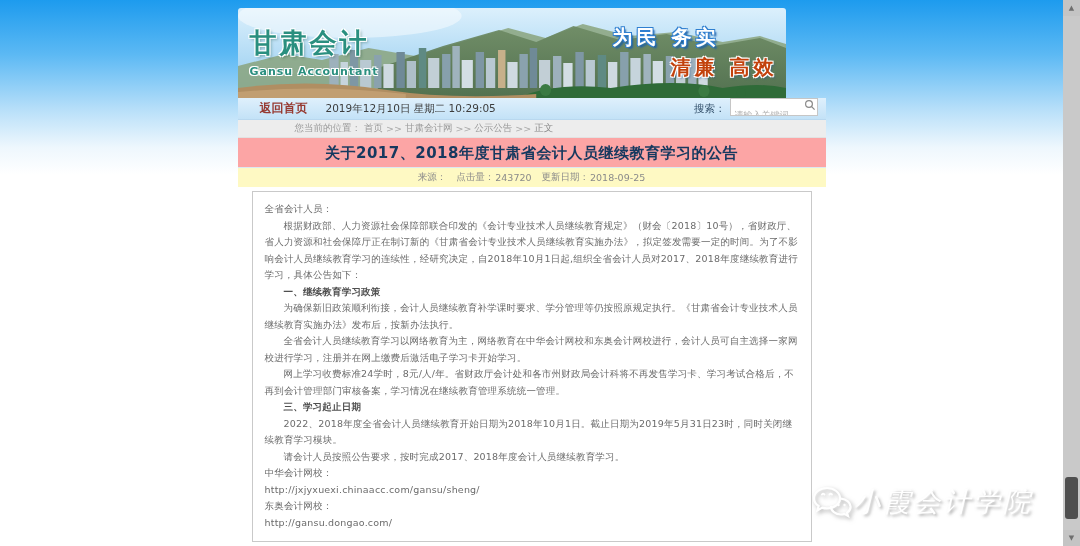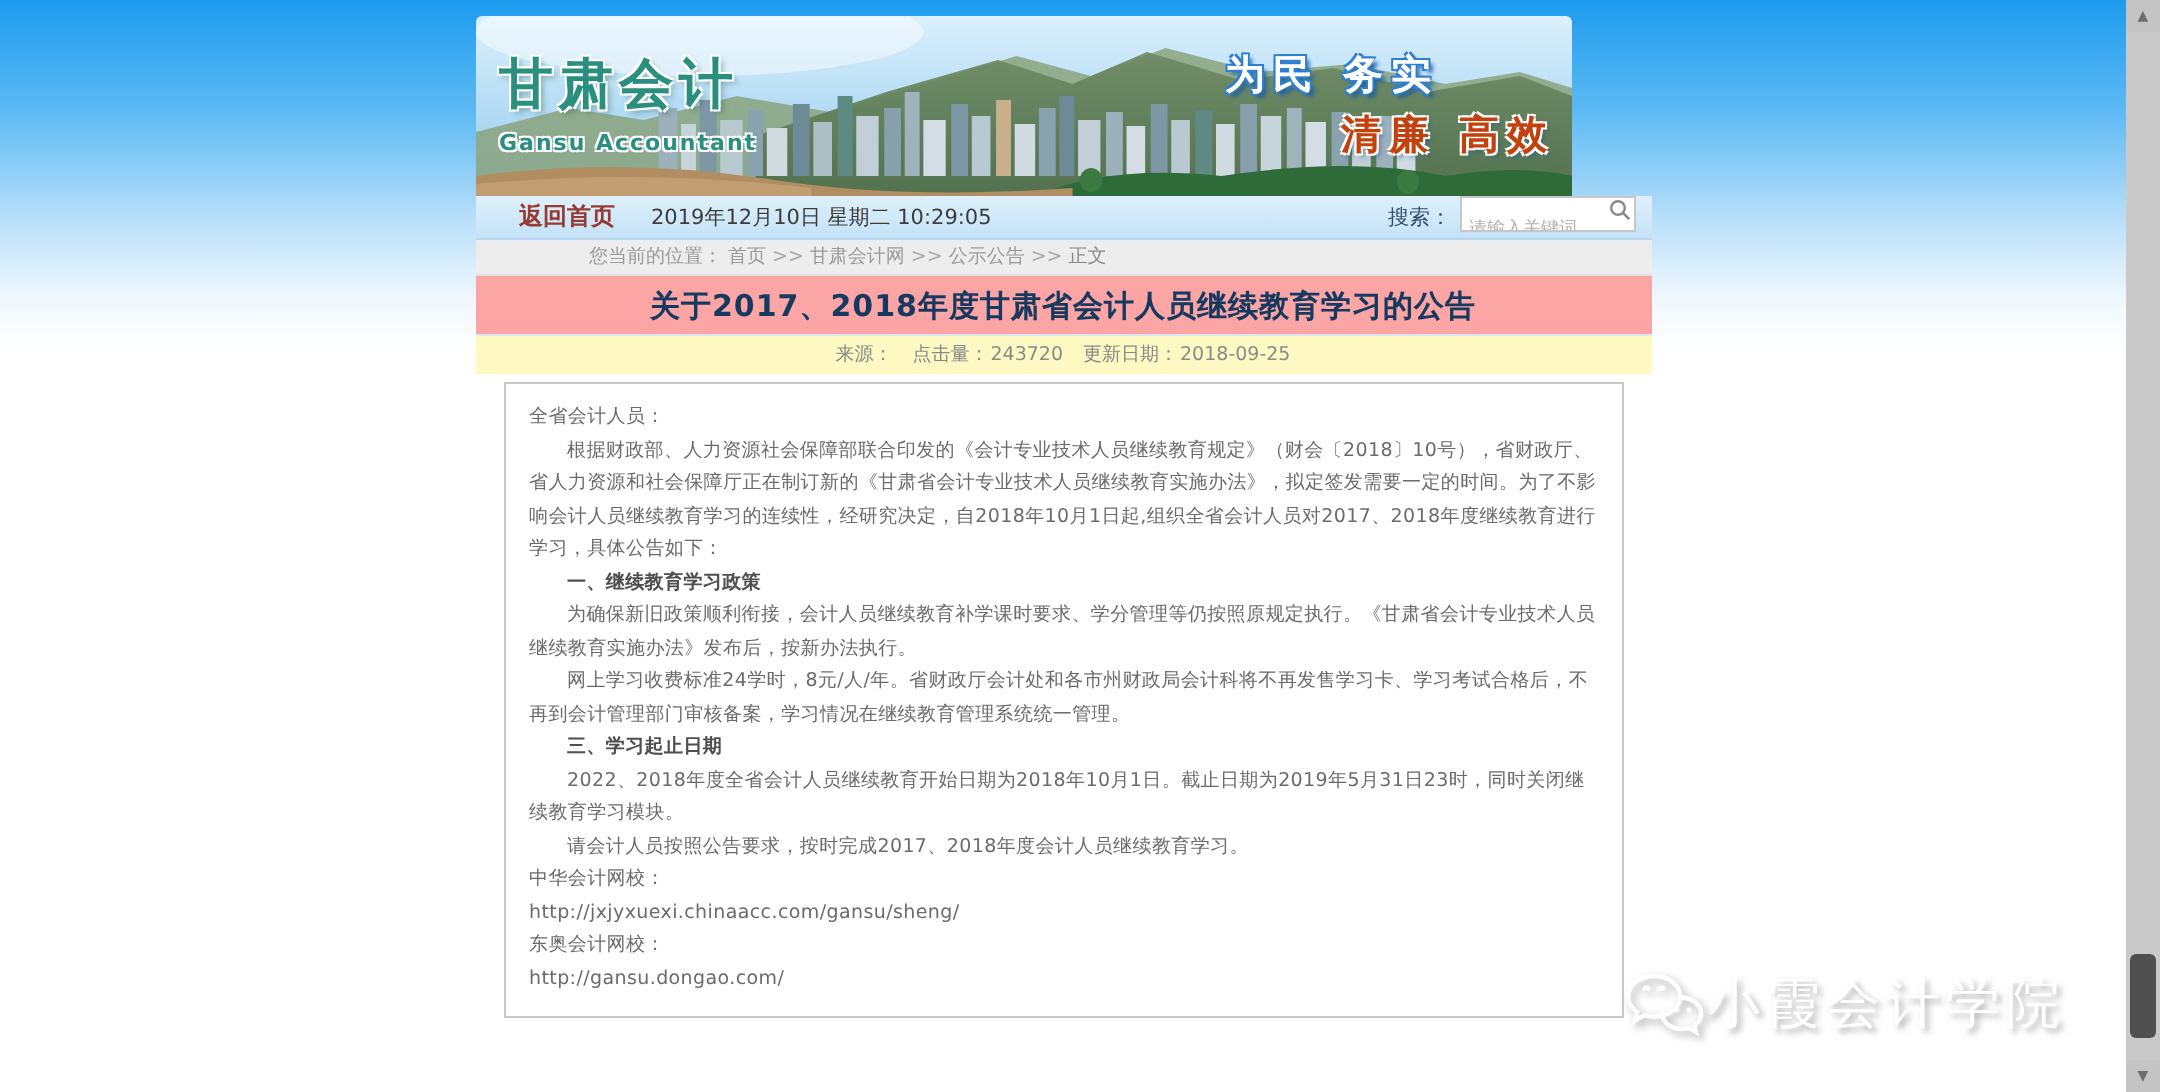--- a/index.html
+++ b/index.html
@@ -81,21 +81,21 @@
   }
   .content-box p {
     font-size:9.5px; color:#6b6b6b; line-height:16.5px; letter-spacing:.2px;
   }
   .content-box p.indent { text-indent:2em; }
   .content-box p.bold { font-weight:bold; color:#4f4f4f; }
 
   
   .watermark {
     position:absolute; right:30px; bottom:26px;
-    display:flex; align-items:center; gap:0; pointer-events:none;
+    display:flex; align-items:center; gap:0; pointer-events:none;font-style:italic;
   }
   .watermark .wm-text {
     font-size:27px; color:#ffffff; letter-spacing:3px;
     text-shadow:2px 2px 3px rgba(110,110,110,.55), -1px -1px 1px rgba(255,255,255,.9);
   }
   .watermark svg { filter:drop-shadow(2px 2px 2px rgba(110,110,110,.55)); }
 
   
   .scrollbar { position:absolute; right:0; top:0; width:17px; height:546px; background:#c9c9c9; }
   .sb-arrow {
@@ -221,20 +221,21 @@
         <span style="margin-left:-4px;">243720</span>
       <span>更新日期：</span>
         <span style="margin-left:-4px;">2018-09-25</span>
     </div>
 
     <div class="content-box" id="article-body">
         <p>全省会计人员：</p>
         <p class="indent">根据财政部、人力资源社会保障部联合印发的《会计专业技术人员继续教育规定》（财会〔2018〕10号），省财政厅、省人力资源和社会保障厅正在制订新的《甘肃省会计专业技术人员继续教育实施办法》，拟定签发需要一定的时间。为了不影响会计人员继续教育学习的连续性，经研究决定，自2018年10月1日起,组织全省会计人员对2017、2018年度继续教育进行学习，具体公告如下：</p>
         <p class="indent bold">一、继续教育学习政策</p>
         <p class="indent">为确保新旧政策顺利衔接，会计人员继续教育补学课时要求、学分管理等仍按照原规定执行。《甘肃省会计专业技术人员继续教育实施办法》发布后，按新办法执行。</p>
+        <p class="indent">全省会计人员继续教育学习以网络教育为主，网络教育在中华会计网校和东奥会计网校进行，会计人员可自主选择一家网校进行学习，注册并在网上缴费后激活电子学习卡开始学习。</p>
         <p class="indent">网上学习收费标准24学时，8元/人/年。省财政厅会计处和各市州财政局会计科将不再发售学习卡、学习考试合格后，不再到会计管理部门审核备案，学习情况在继续教育管理系统统一管理。</p>
         <p class="indent bold">三、学习起止日期</p>
         <p class="indent">2022、2018年度全省会计人员继续教育开始日期为2018年10月1日。截止日期为2019年5月31日23时，同时关闭继续教育学习模块。</p>
         <p class="indent">请会计人员按照公告要求，按时完成2017、2018年度会计人员继续教育学习。</p>
         <p>中华会计网校：</p>
         <p>http://jxjyxuexi.chinaacc.com/gansu/sheng/</p>
         <p>东奥会计网校：</p>
         <p>http://gansu.dongao.com/</p>
       </div>
 

